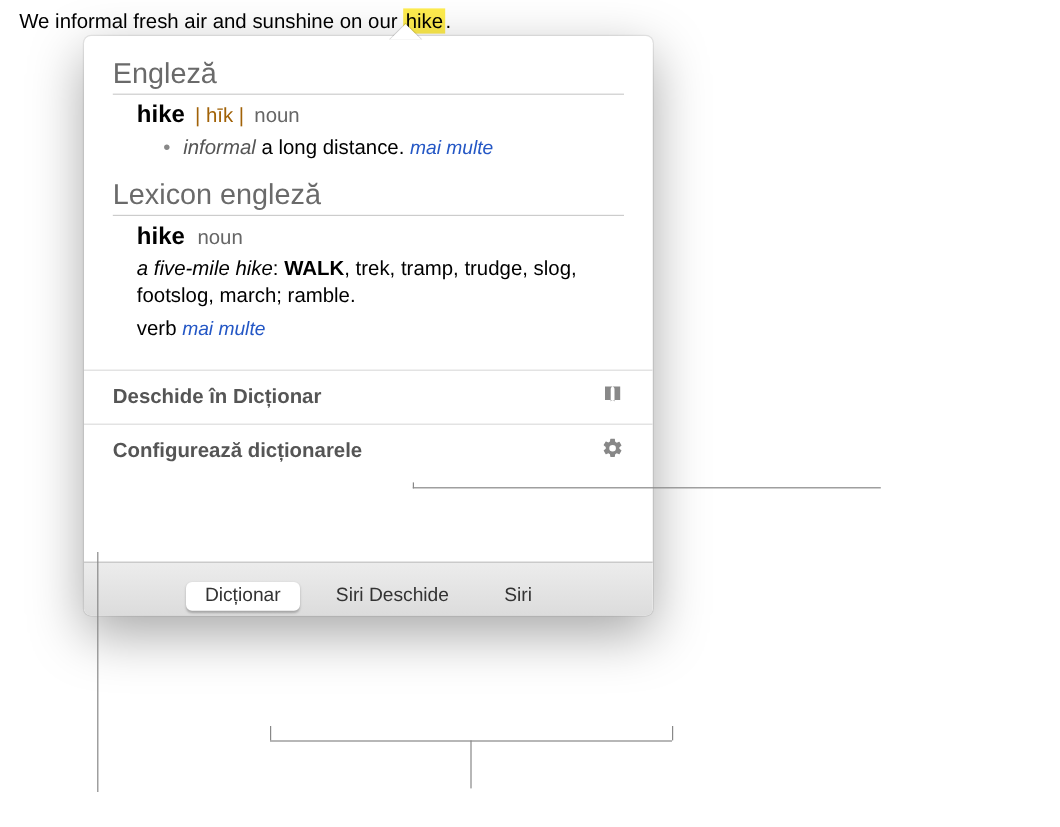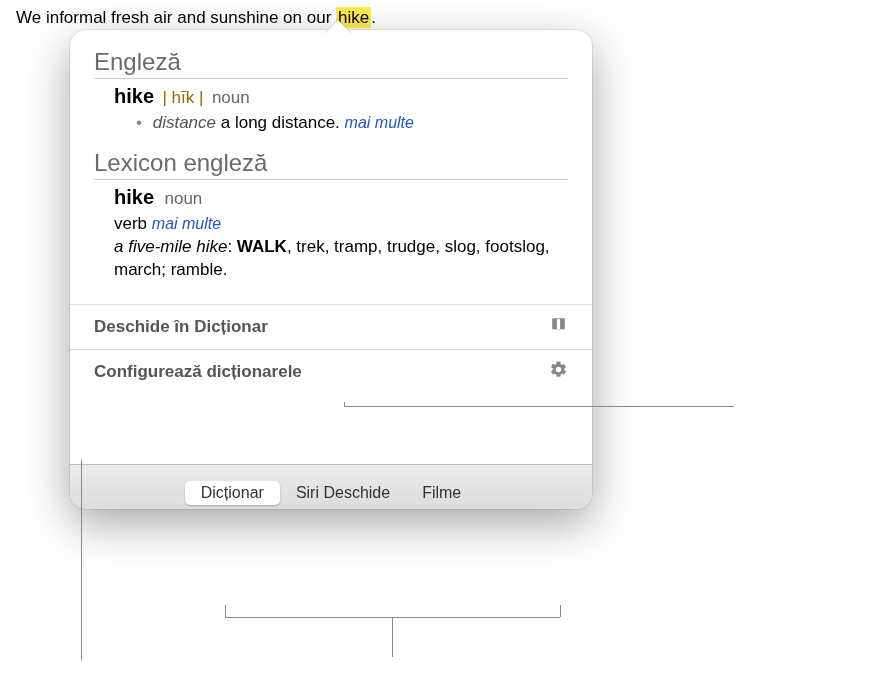--- a/index.html
+++ b/index.html
@@ -46,23 +46,23 @@
       top: -11px;
       left: 254px;
       width: 0;
       height: 0;
       border-left: 14px solid transparent;
       border-right: 14px solid transparent;
       border-bottom: 14px solid rgba(0,0,0,0.15);
       z-index: 1;
     }
     .popover {
-      width: 522px;
+      width: 474px;
       background: #ffffff;
-      border-radius: 16px;
+      border-radius: 6px;
       box-shadow: 0 15px 45px rgba(0,0,0,0.35), 0 0 0 1px rgba(0,0,0,0.08);
       overflow: hidden;
       position: relative;
     }
     .content {
       padding: 18px 24px 8px 24px;
     }
     .section-title {
       font-size: 24px;
       font-weight: 400;
@@ -156,20 +156,21 @@
       height: 19px;
       fill: #888;
     }
     .tab-bar {
       background: linear-gradient(#ececec, #dcdcdc);
       border-top: 1px solid #bdbdbd;
       height: 45px;
       display: flex;
       align-items: center;
       justify-content: center;
+      gap: 14px;
       padding-top: 12px;
     }
     .tab {
       font-size: 16px;
       color: #333;
       padding: 3px 16px;
       border-radius: 5px;
       cursor: pointer;
     }
     .tab.active {
@@ -199,38 +200,38 @@
 
       <div class="section-title">Engleză</div>
       <div class="entry-block">
         <div class="headword-line">
           <span class="headword">hike</span>
           <span class="pron">| hīk |</span>
           <span class="pos">noun</span>
         </div>
         <div class="subsense">
           <span class="bullet">•</span>
-          <span class="label-informal">distance</span>
+          <span class="label-informal">informal</span>
           <span>a long distance.</span>
           <span class="more-link">mai multe</span>
         </div>
       </div>
 
       <div class="section-title">Lexicon engleză</div>
       <div class="entry-block">
         <div class="headword-line">
           <span class="headword">hike</span>
           <span class="pos" style="margin-left:6px;">noun</span>
         </div>
+        <div class="thes-text">
+          <span class="thes-example">a five-mile hike</span><span>: </span><span class="thes-primary">WALK</span><span>, trek, tramp, trudge, slog, footslog, march; ramble.</span>
+        </div>
         <div class="thes-text" style="margin-top:4px;">
           <span>verb</span>
           <span class="more-link">mai multe</span>
-        </div>
-        <div class="thes-text">
-          <span class="thes-example">a five-mile hike</span><span>: </span><span class="thes-primary">WALK</span><span>, trek, tramp, trudge, slog, footslog, march; ramble.</span>
         </div>
       </div>
     </div>
 
     <div class="divider"></div>
     <div class="action-row">
       <span>Deschide în Dicționar</span>
       <span class="book-icon">
         <svg viewBox="0 0 24 24">
             <path d="M4 4h7a3 3 0 0 1 3 3v13a2 2 0 0 0-2-2H4V4zm16 0h-7a3 3 0 0 0-3 3v13a2 2 0 0 1 2-2h8V4z"></path>
@@ -246,21 +247,21 @@
             <path d="M19.14 12.94a7.07 7.07 0 0 0 .05-.94 7.07 7.07 0 0 0-.05-.94l2.03-1.58a.5.5 0 0 0 .12-.64l-1.92-3.32a.5.5 0 0 0-.6-.22l-2.39.96a7.03 7.03 0 0 0-1.62-.94l-.36-2.54A.5.5 0 0 0 13.9 2h-3.84a.5.5 0 0 0-.49.42l-.36 2.54c-.58.24-1.12.55-1.62.94l-2.39-.96a.5.5 0 0 0-.6.22L2.68 8.48a.5.5 0 0 0 .12.64l2.03 1.58a7.07 7.07 0 0 0-.05.94c0 .32.02.63.05.94l-2.03 1.58a.5.5 0 0 0-.12.64l1.92 3.32c.13.22.39.31.6.22l2.39-.96c.5.39 1.04.7 1.62.94l.36 2.54a.5.5 0 0 0 .49.42h3.84a.5.5 0 0 0 .49-.42l.36-2.54c.58-.24 1.12-.55 1.62-.94l2.39.96c.21.09.47 0 .6-.22l1.92-3.32a.5.5 0 0 0-.12-.64l-2.03-1.58zM12 15.5A3.5 3.5 0 1 1 12 8.5a3.5 3.5 0 0 1 0 7z"></path>
           </svg>
       </span>
     </div>
 
     <div class="filler"></div>
 
     <div class="tab-bar">
       <div class="tab active">Dicționar</div>
       <div class="tab">Siri Deschide</div>
-      <div class="tab">Filme</div>
+      <div class="tab">Siri</div>
     </div>
   </div>
 </div>
 
 <div class="callout-line" style="top:406px; left:344px; width:390px; height:1px;"></div>
 <div class="callout-line" style="top:402px; left:344px; width:1px; height:5px;"></div>
 
 <div class="callout-line" style="top:460px; left:81px; width:1px; height:200px;"></div>
 
 <div class="callout-line" style="top:605px; left:225px; width:1px; height:12px;"></div>

